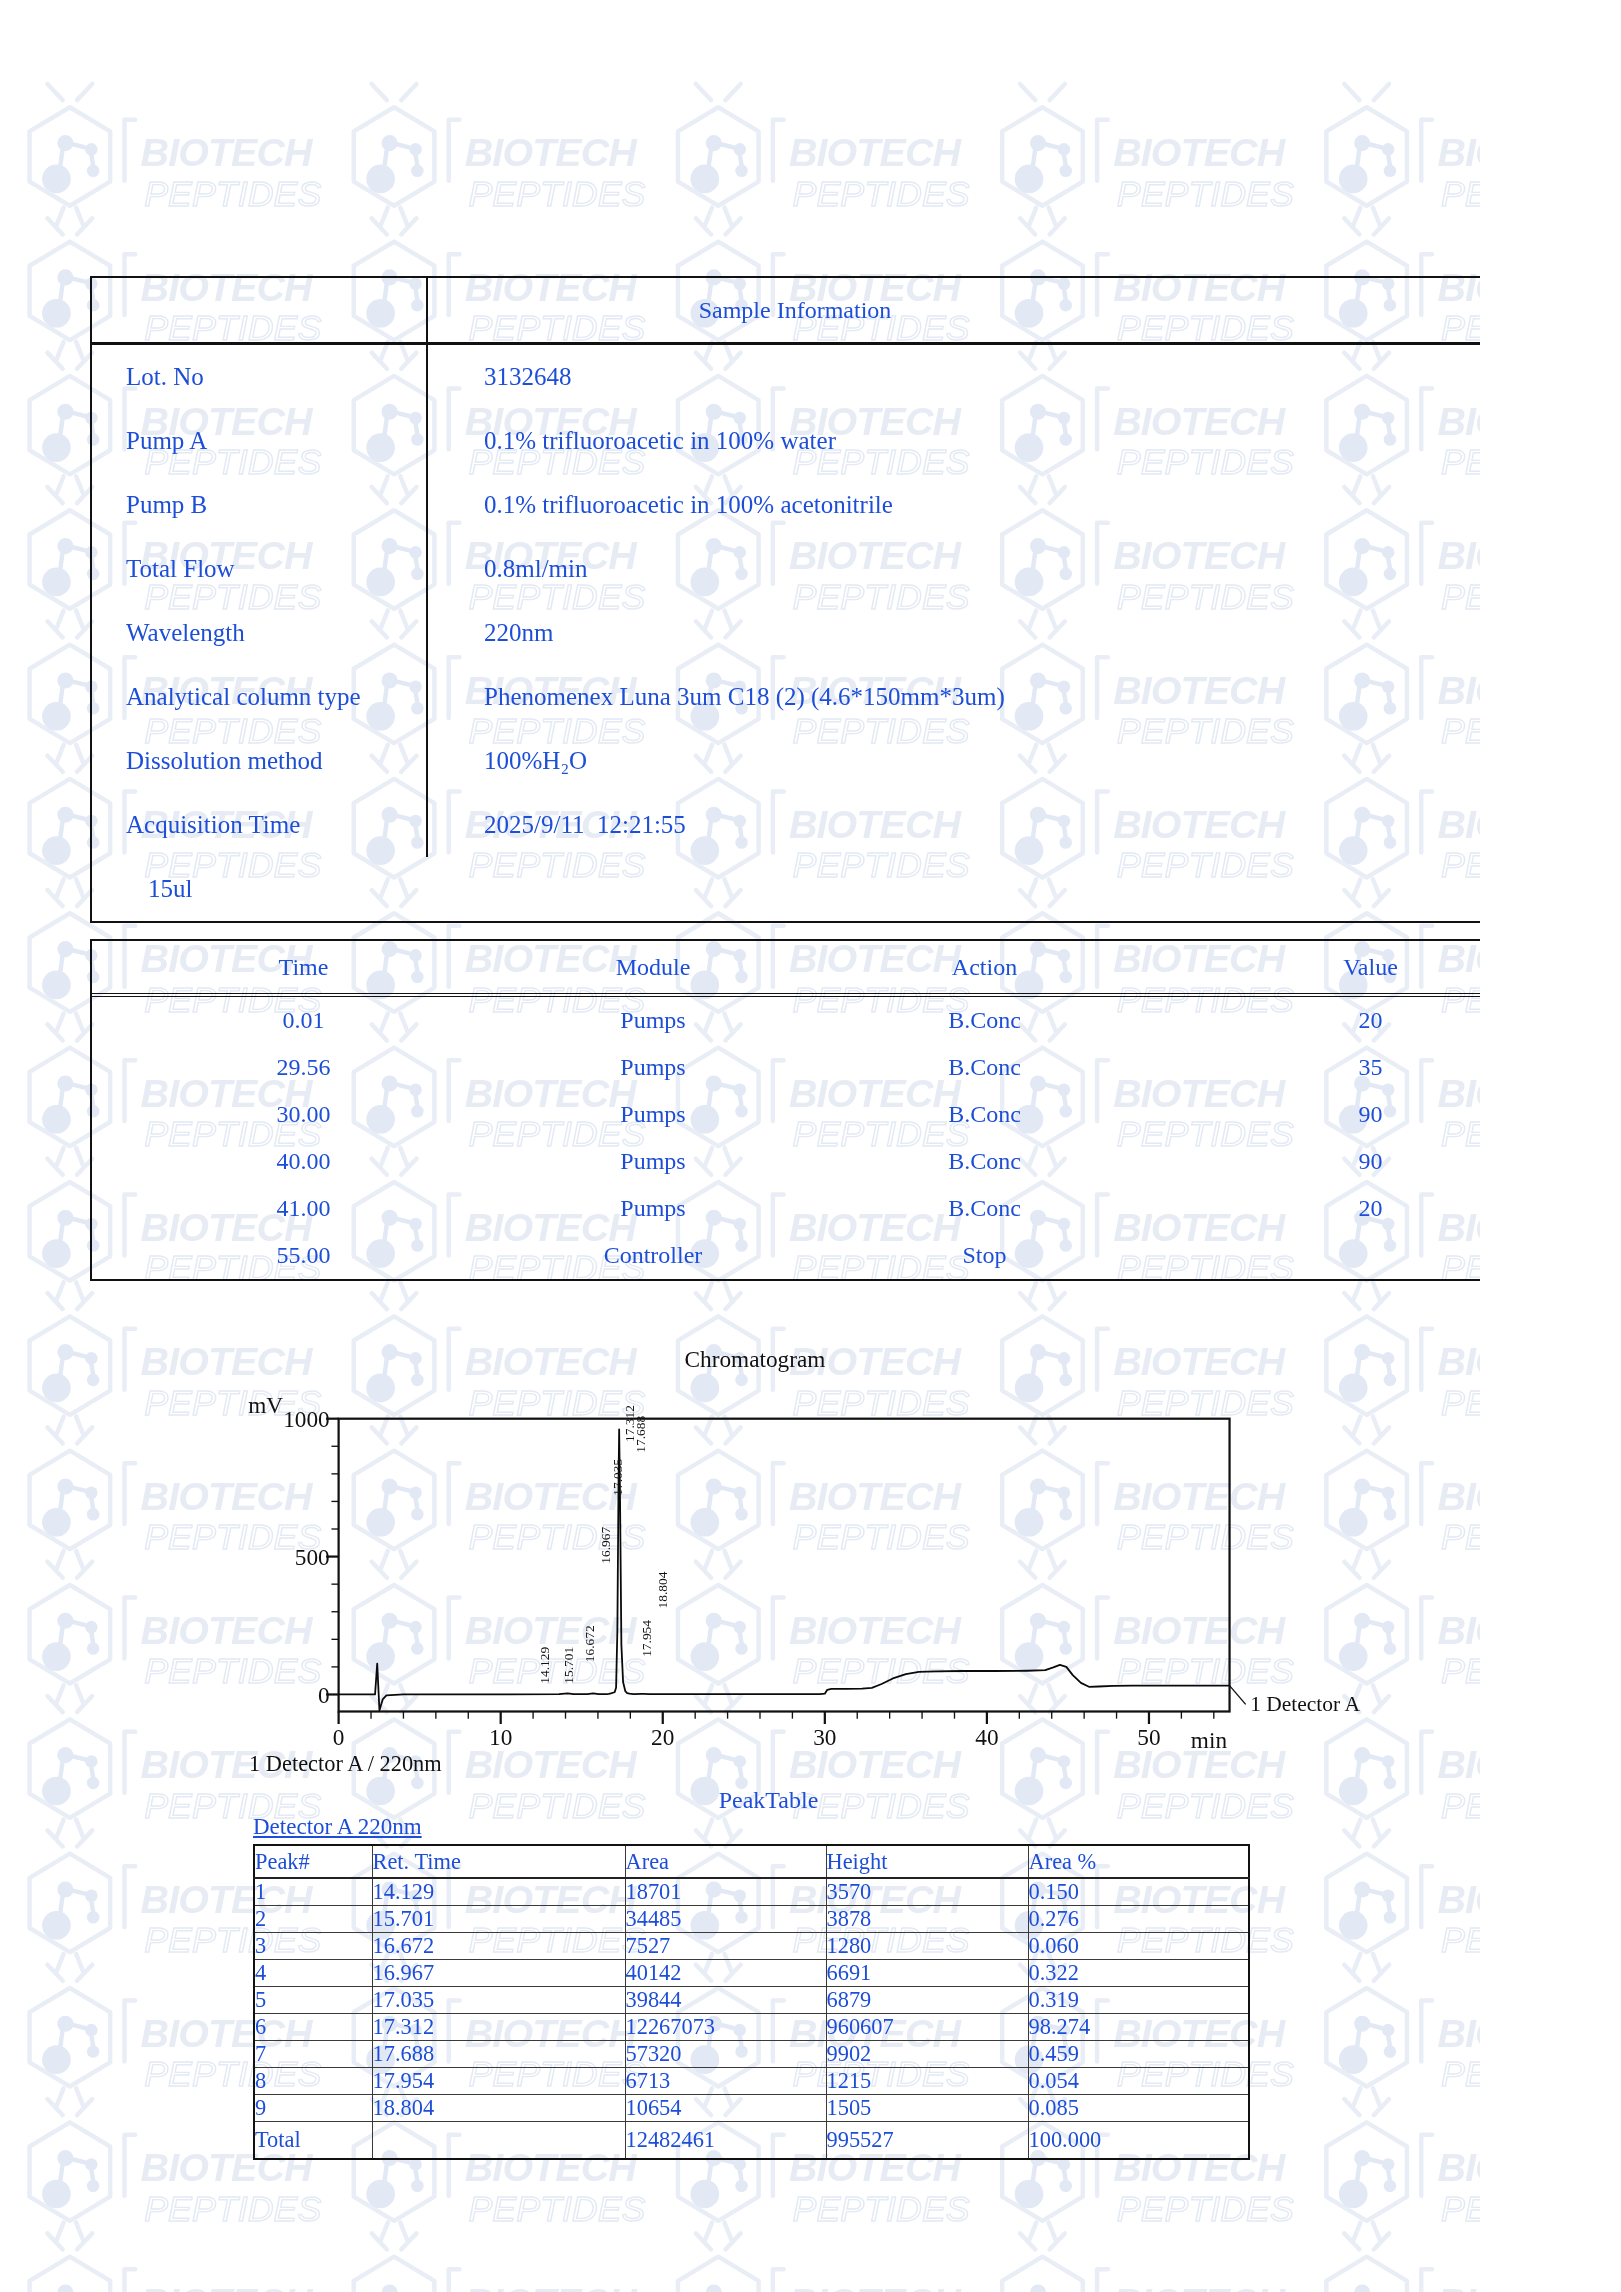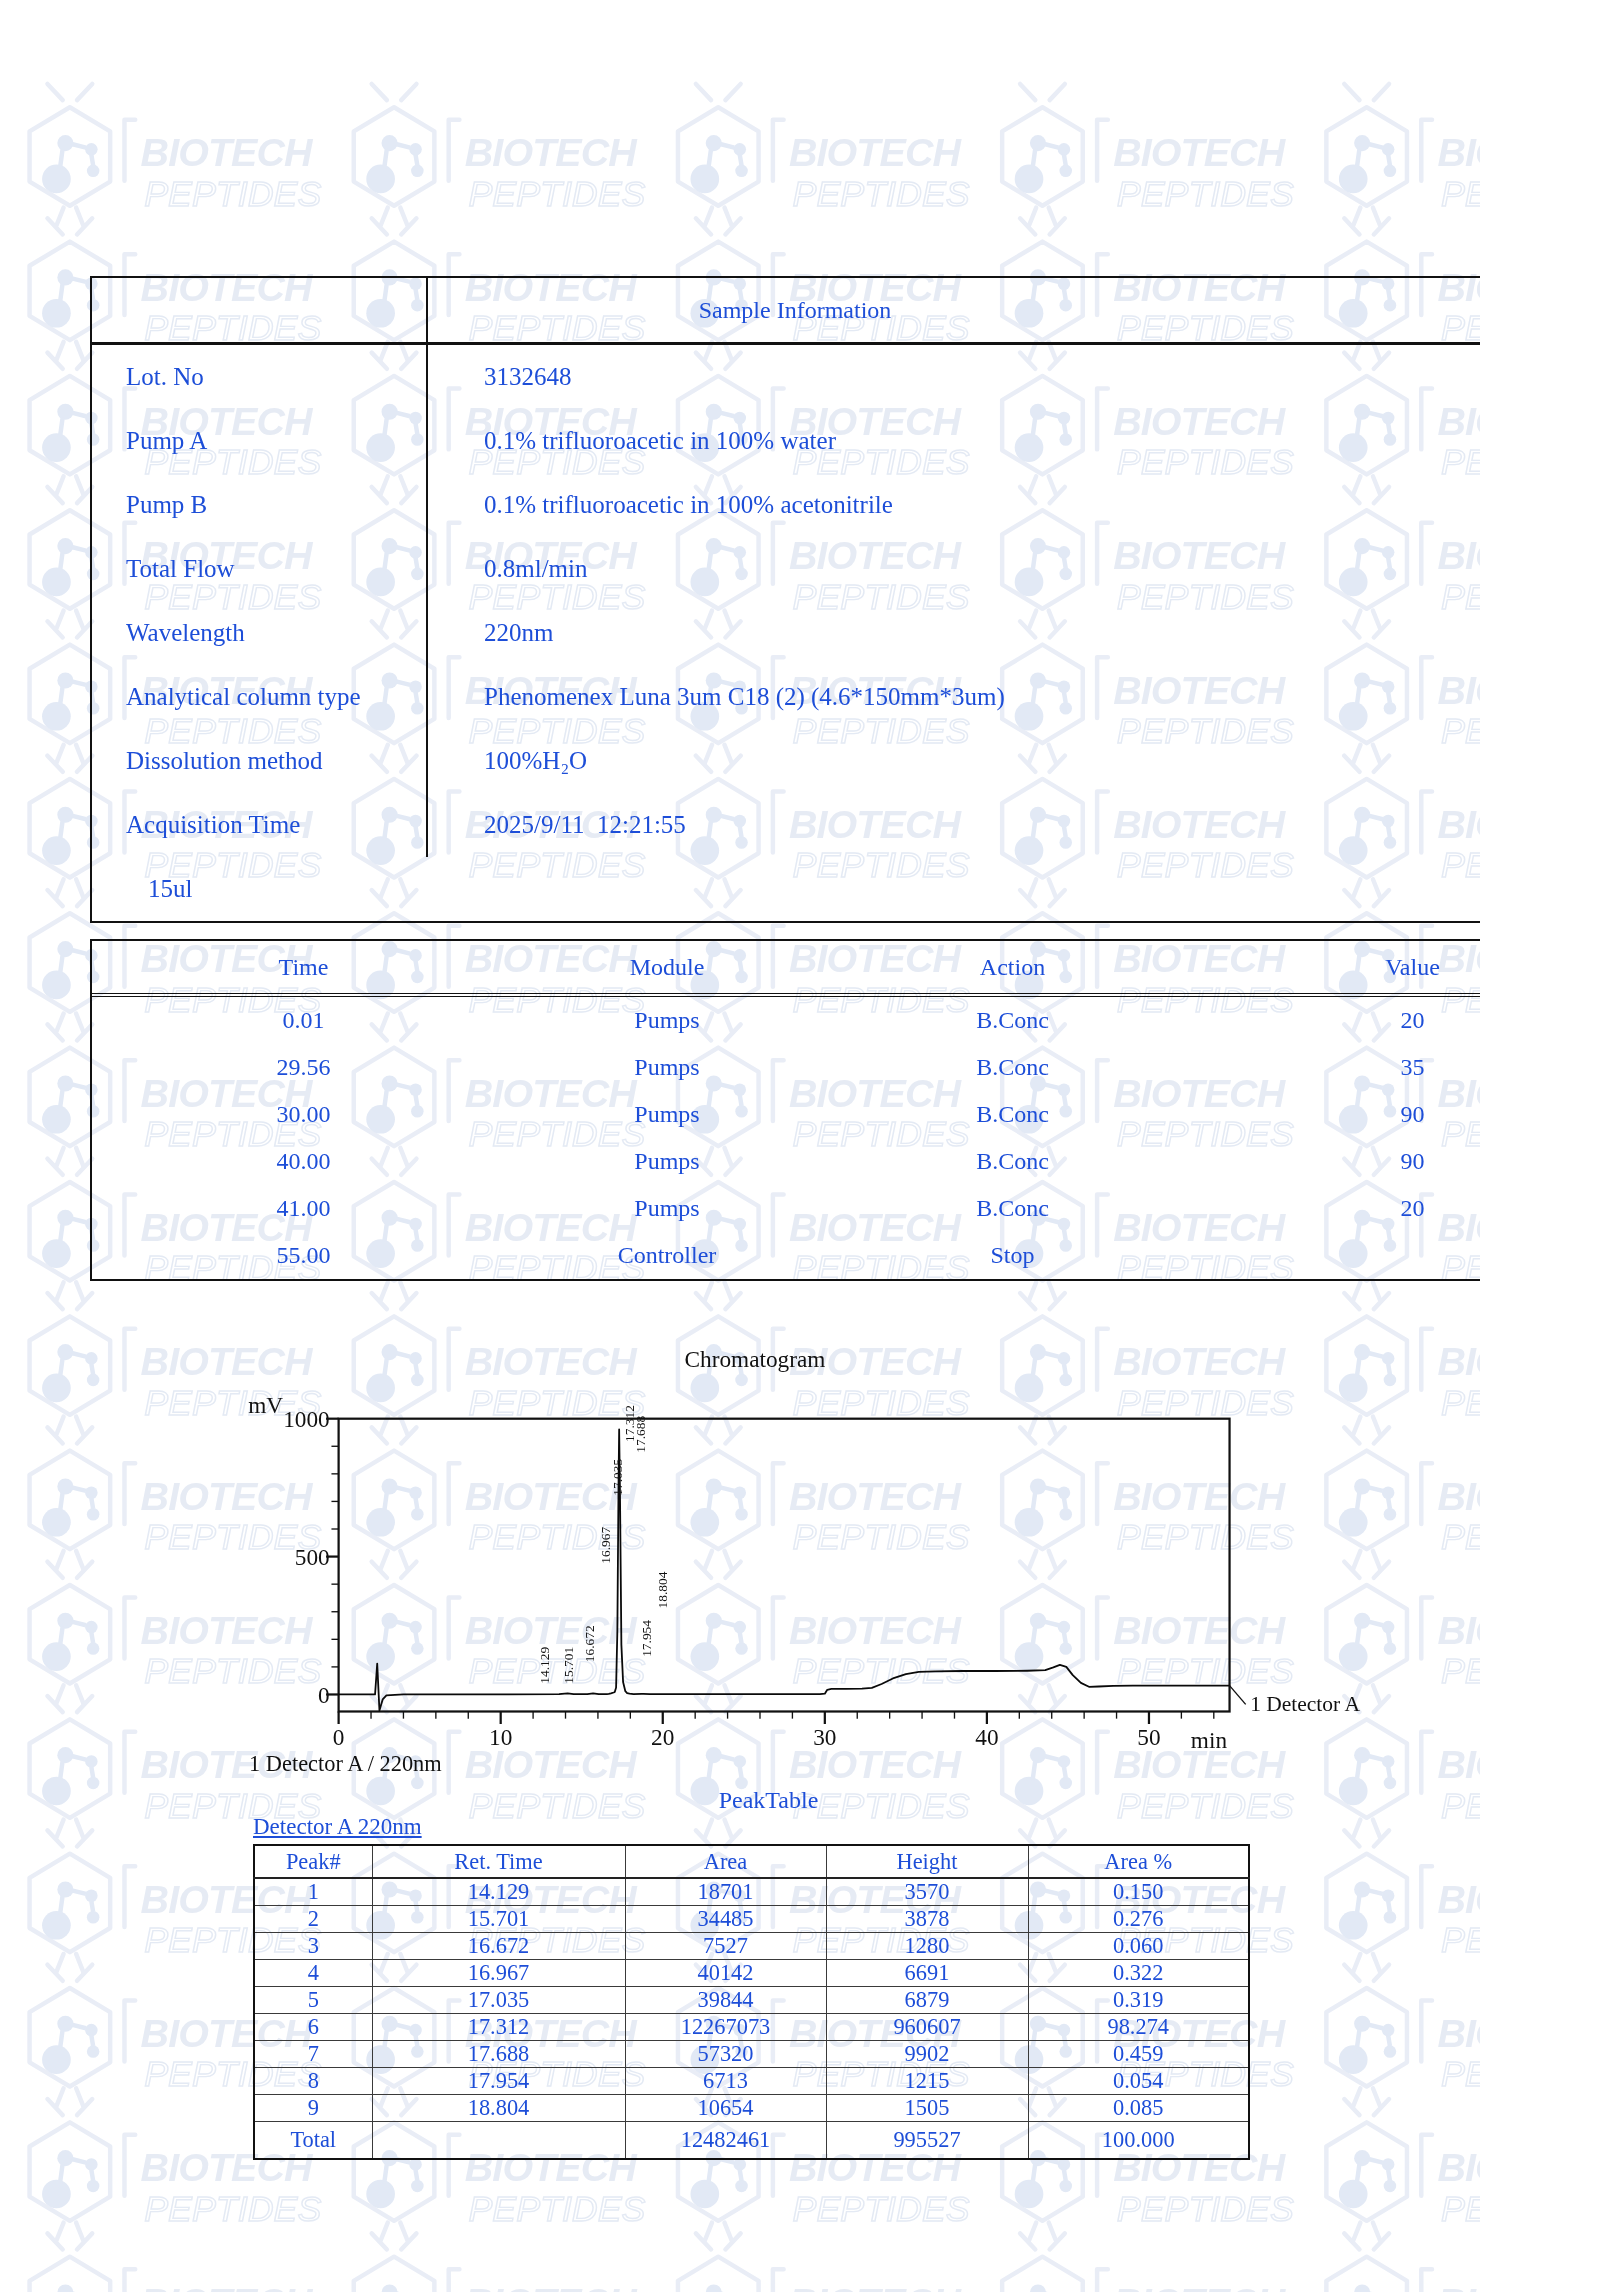--- a/index.html
+++ b/index.html
@@ -13,34 +13,34 @@
   .si-header{height:64px;border-bottom:3.6px solid #111;display:flex;}
   .si-hl{width:336px;border-right:2.7px solid #111;box-sizing:border-box;}
   .si-hr{flex:1;display:flex;align-items:center;justify-content:center;padding-right:399px;font-size:24px;}
   .si-row{height:64px;display:flex;}
   .si-label{width:336px;border-right:2.7px solid #111;box-sizing:border-box;display:flex;align-items:center;padding-left:34px;}
   .si-value{flex:1;display:flex;align-items:center;padding-left:56px;white-space:pre;}
 
   
   .pt{position:absolute;left:90px;top:891px;width:1473px;border:2.7px solid #111;z-index:1;
       font-size:24px;box-sizing:border-box;}
-  .pt-grid{display:grid;grid-template-columns:423px 276px 387px 385px;align-items:center;text-align:center;gap:14px;}
+  .pt-grid{display:grid;grid-template-columns:423px 276px 387px 385px;align-items:center;text-align:center;}
   .pt-header{height:52px;border-bottom:4.5px double #111;}
   .pt-row{height:47px;}
 
   
   .chromo{position:absolute;left:224px;top:1281px;z-index:1;}
   .chromo text{font-family:"Liberation Serif","DejaVu Serif",serif;fill:#111;}
 
   
   .pk-title{position:absolute;left:634px;top:1739px;width:269px;text-align:center;font-size:24px;z-index:1;}
   .pk-det{position:absolute;left:253px;top:1766px;font-size:23px;z-index:1;text-decoration:underline;}
   table.pk{position:absolute;left:253px;top:1796px;width:994px;border-collapse:collapse;table-layout:fixed;
       font-size:22.4px;z-index:1;border:2.2px solid #111;}
-  .pk th,.pk td{border:1.3px solid #3a3a3a;text-align:center;font-weight:normal;padding:0;height:26px;overflow:hidden;}
+  .pk th,.pk td{border:1.3px solid #3a3a3a;text-align:left;font-weight:normal;padding:0;height:26px;overflow:hidden;}
   .pk thead th{height:31px;border-bottom:2.2px solid #222;}
   .pk tbody tr:last-child td{height:36px;}
 </style>
 </head>
 <body>
 
 <div id="page">
 
   <svg width="0" height="0" style="position:absolute">
     <defs>

